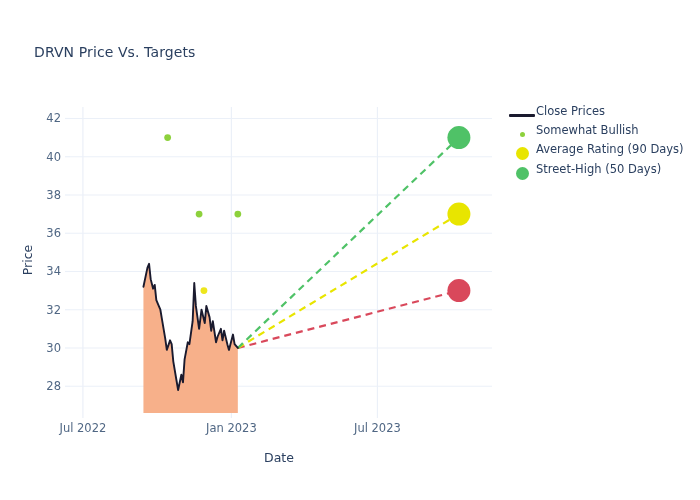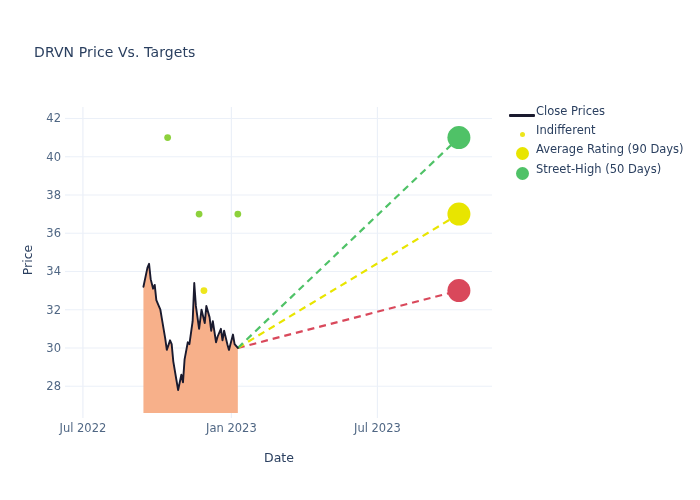--- a/index.html
+++ b/index.html
@@ -164,23 +164,23 @@
 
   <div class="legend-panel">
     <div class="legend-row">
       <span class="legend-symbol">
           <span class="legend-line" style="background:#1a1a2e"></span>
         </span>
       <span class="legend-label">Close Prices</span>
     </div>
     <div class="legend-row">
       <span class="legend-symbol">
-          <span class="legend-dot-small" style="background:#ede61c"></span>
+          <span class="legend-dot-small" style="background:#8dd13c"></span>
         </span>
-      <span class="legend-label">Indifferent</span>
+      <span class="legend-label">Somewhat Bullish</span>
     </div>
     <div class="legend-row">
       <span class="legend-symbol">
           <span class="legend-dot-large" style="background:#e8e500"></span>
         </span>
       <span class="legend-label">Average Rating (90 Days)</span>
     </div>
     <div class="legend-row">
       <span class="legend-symbol">
           <span class="legend-dot-large" style="background:#4fc267"></span>

